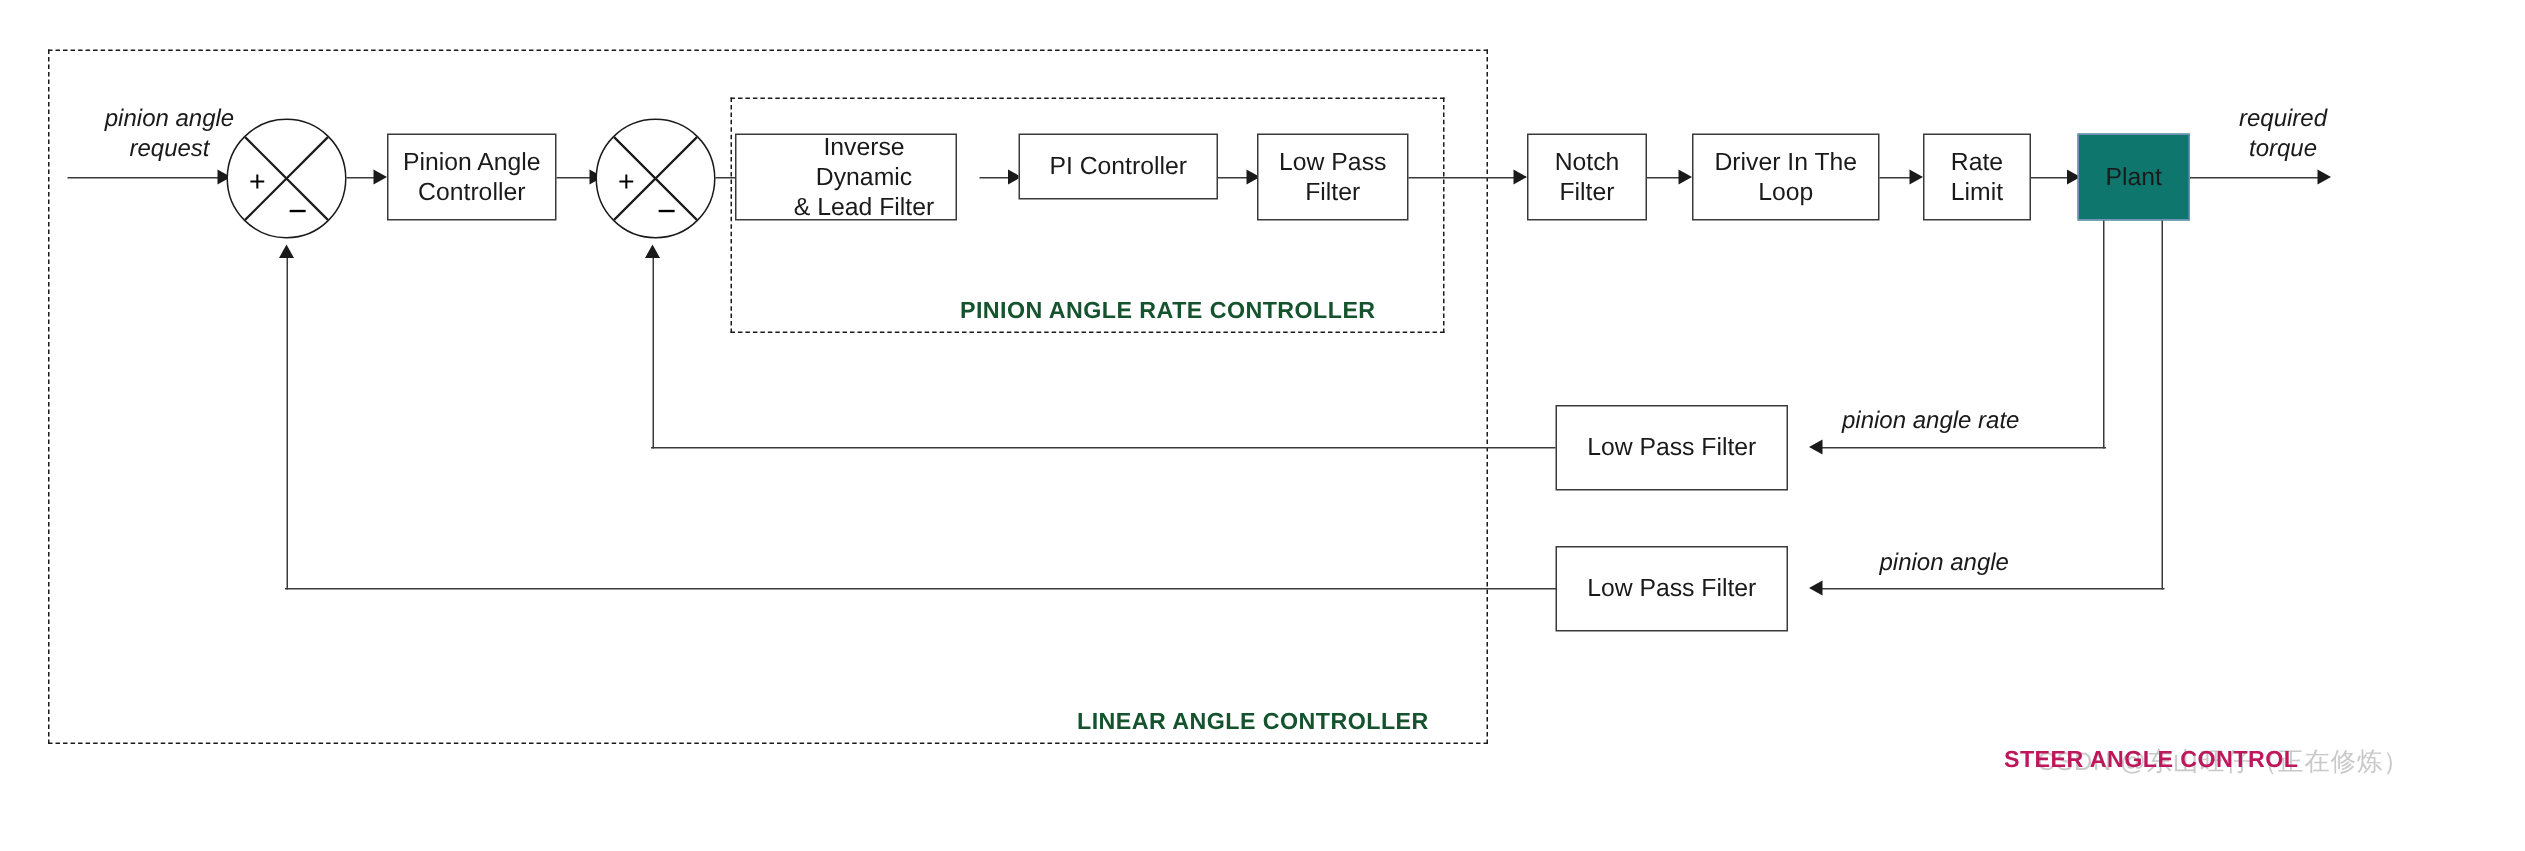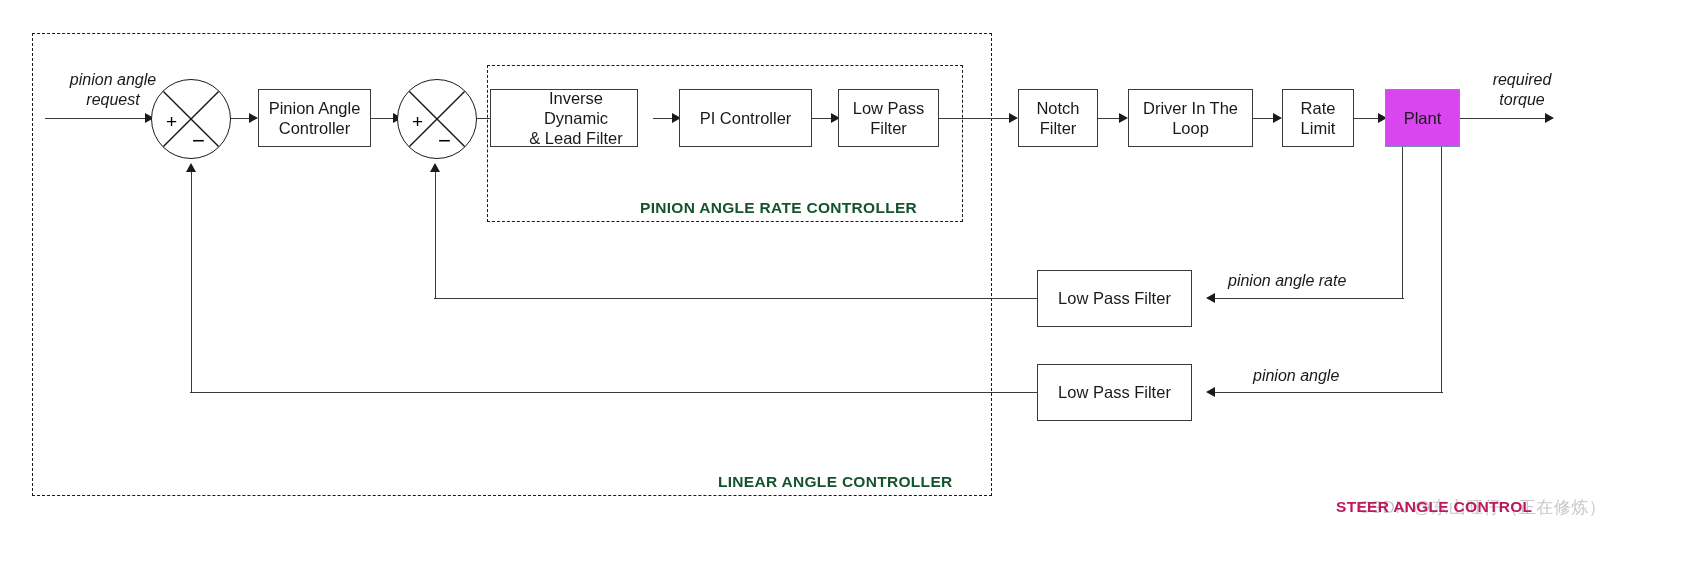--- a/index.html
+++ b/index.html
@@ -46,21 +46,21 @@
     align-items: center;
     justify-content: center;
     text-align: center;
     font-size: 16.5px;
     color: #1a1a1a;
     line-height: 1.22;
     padding: 2px 4px;
     white-space: pre-line;
   }
   .block.plant {
-    background: #d946ef;
+    background: #0f766e;
     border: 1.5px solid #6f93b5;
     text-align: center;
   }
 
   
   .sum {
     position: absolute;
     box-sizing: border-box;
     border-radius: 50%;
     border: 1.5px solid #1a1a1a;
@@ -185,21 +185,21 @@
 
   <div class="hline" style="left:477px; top:118px; width:25px;"></div>
   <div class="arrow right" style="left:499px; top:113px;"></div>
 
   <div class="block" style="left:490px; top:89px; width:148px; height:58px;padding-left:28px;">Inverse Dynamic
 &amp; Lead Filter</div>
 
   <div class="hline" style="left:653px; top:118px; width:22px;"></div>
   <div class="arrow right" style="left:672px; top:113px;"></div>
 
-  <div class="block" style="left:679px; top:89px; width:133px; height:58px;">PI Controller</div>
+  <div class="block" style="left:679px; top:89px; width:133px; height:44px;">PI Controller</div>
 
   <div class="hline" style="left:812px; top:118px; width:22px;"></div>
   <div class="arrow right" style="left:831px; top:113px;"></div>
 
   <div class="block" style="left:838px; top:89px; width:101px; height:58px;">Low Pass
 Filter</div>
 
   <div class="hline" style="left:939px; top:118px; width:73px;"></div>
   <div class="arrow right" style="left:1009px; top:113px;"></div>
 

